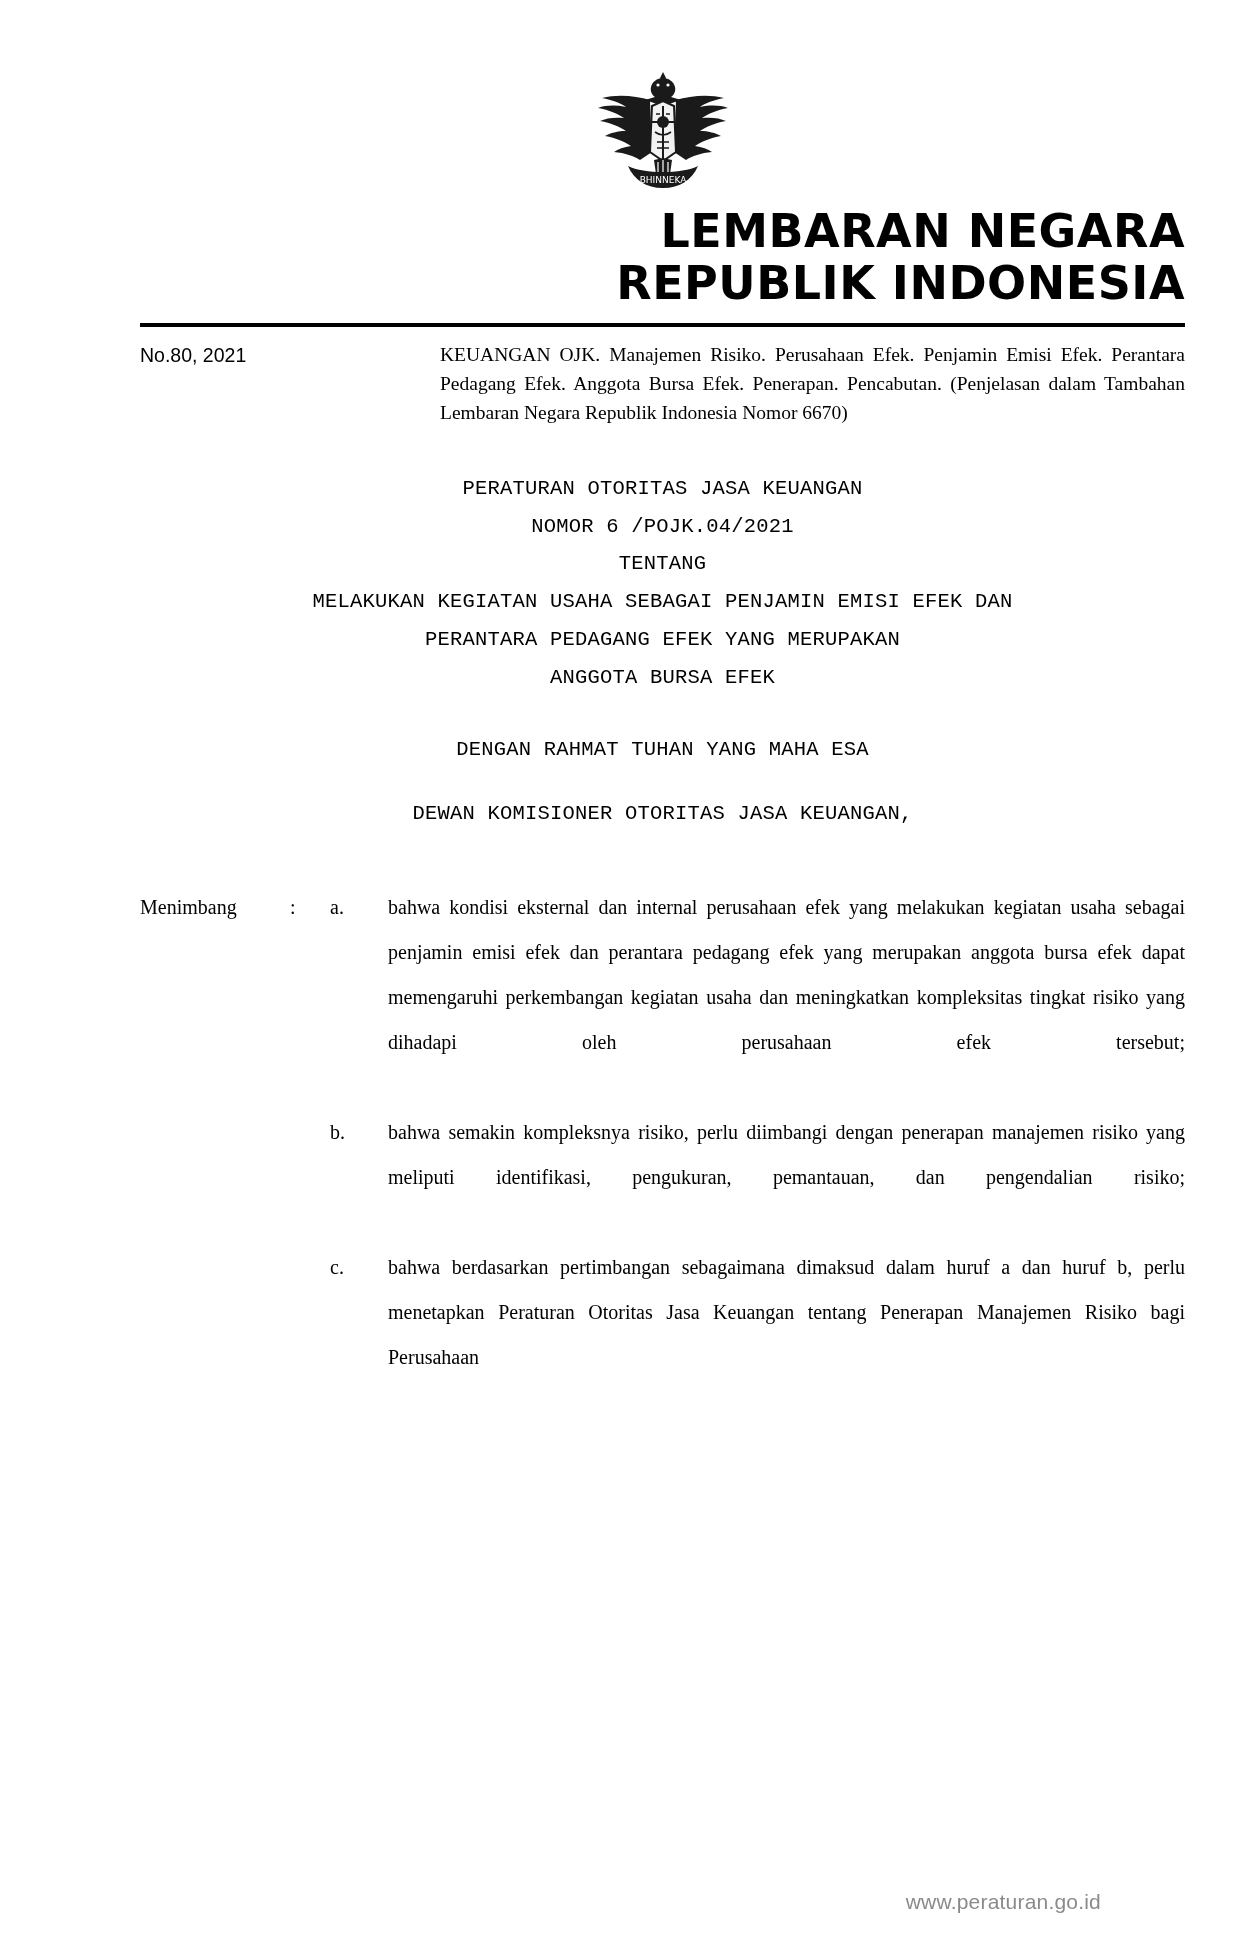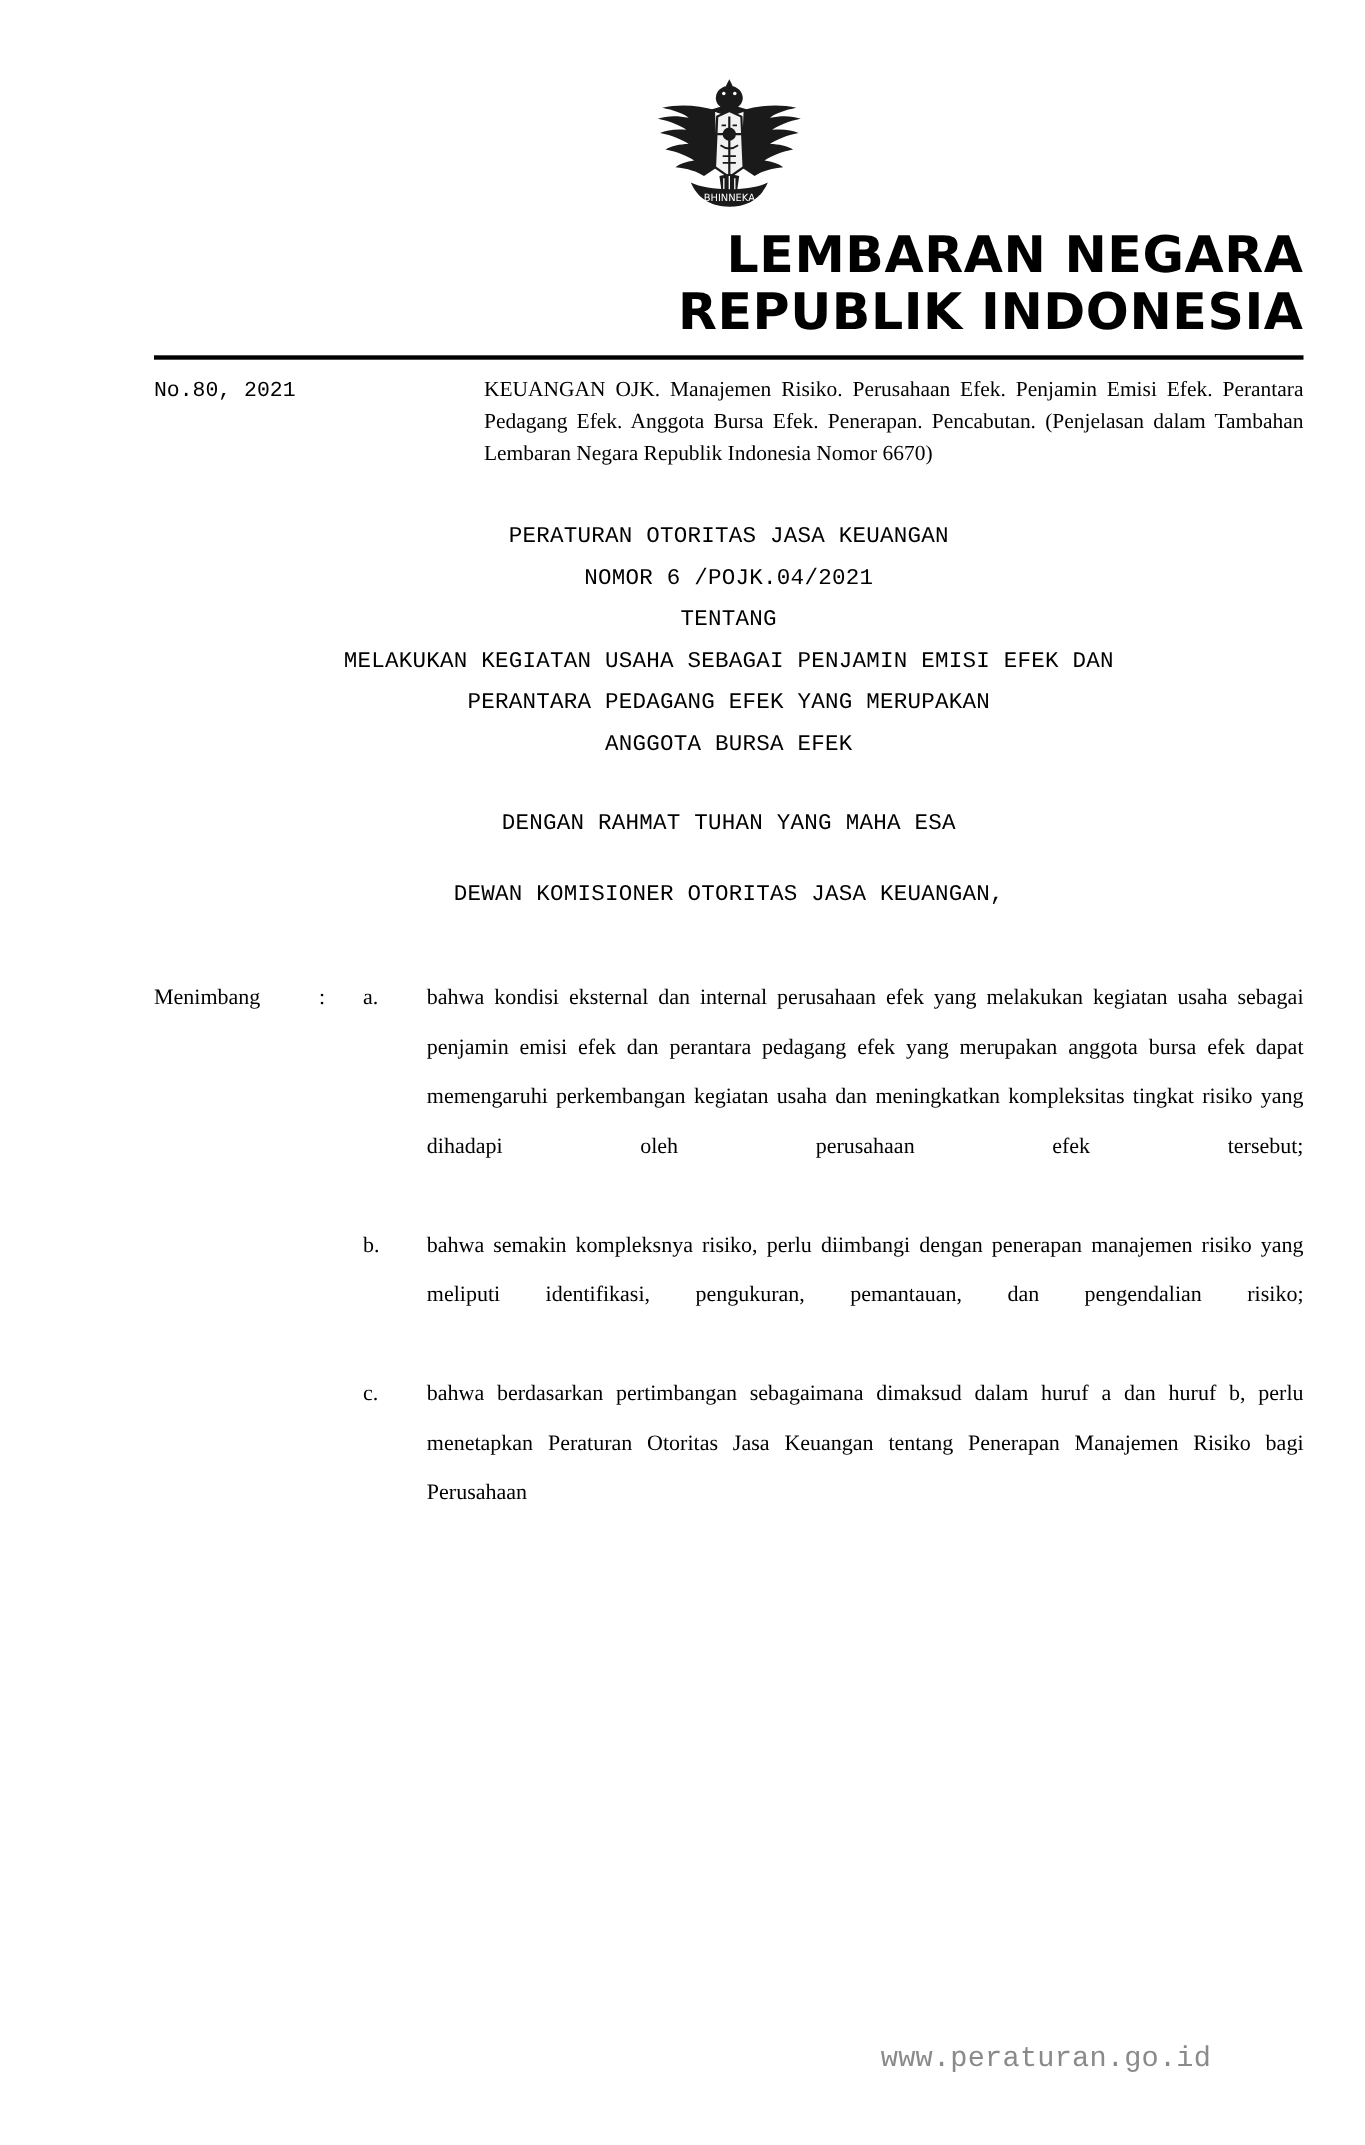--- a/index.html
+++ b/index.html
@@ -52,21 +52,21 @@
   
   .meta-row {
     display: flex;
     margin-top: 14px;
     font-size: 19.5px;
     line-height: 1.48;
   }
   .meta-left {
     width: 300px;
     flex: none;
-    font-family: Liberation Mono, monospace;
+    font-family: Liberation Sans, sans-serif;
   }
   .meta-right {
     flex: 1;
     text-align: justify;
     text-justify: inter-word;
     font-family: Liberation Serif, serif;
   }
   .meta-right p {
     margin: 0;
   }
@@ -113,23 +113,23 @@
   }
   .cons-text::after {
     content: "";
     display: inline-block;
     width: 100%;
   }
   
   .footer {
     position: absolute;
     right: 140px;
-    bottom: 64px;
-    font-family: Liberation Mono, monospace;
-    font-size: 26px;
+    bottom: 36px;
+    font-family: Liberation Sans, sans-serif;
+    font-size: 21px;
     color: #8a8a8a;
     letter-spacing: 0.2px;
   }
 </style>
 </head>
 <body>
 
 <div class="page">
 
   <div class="emblem-wrap">

